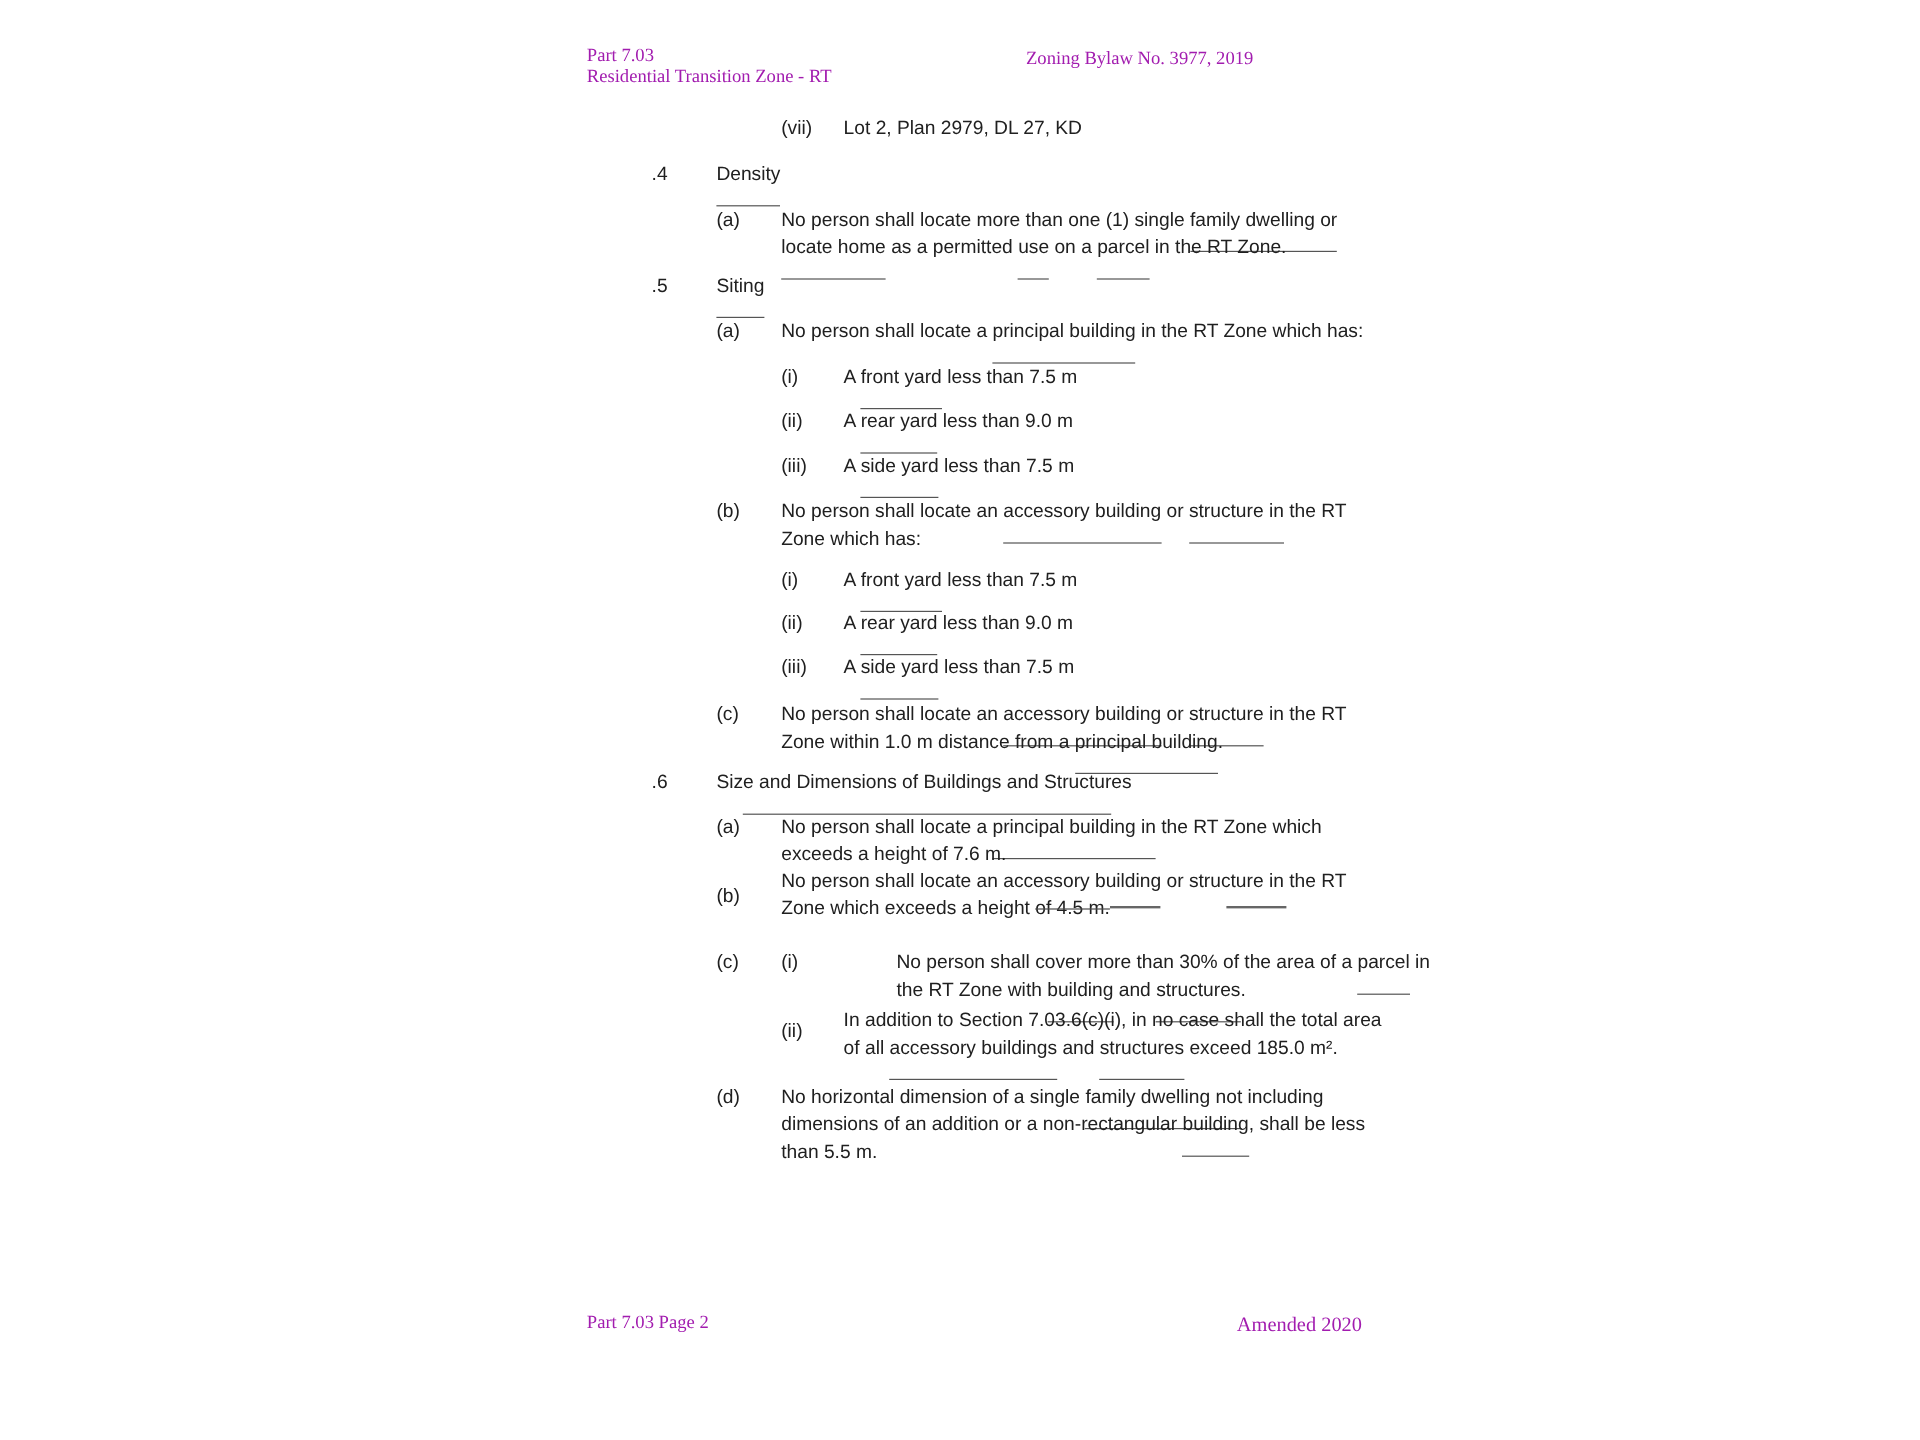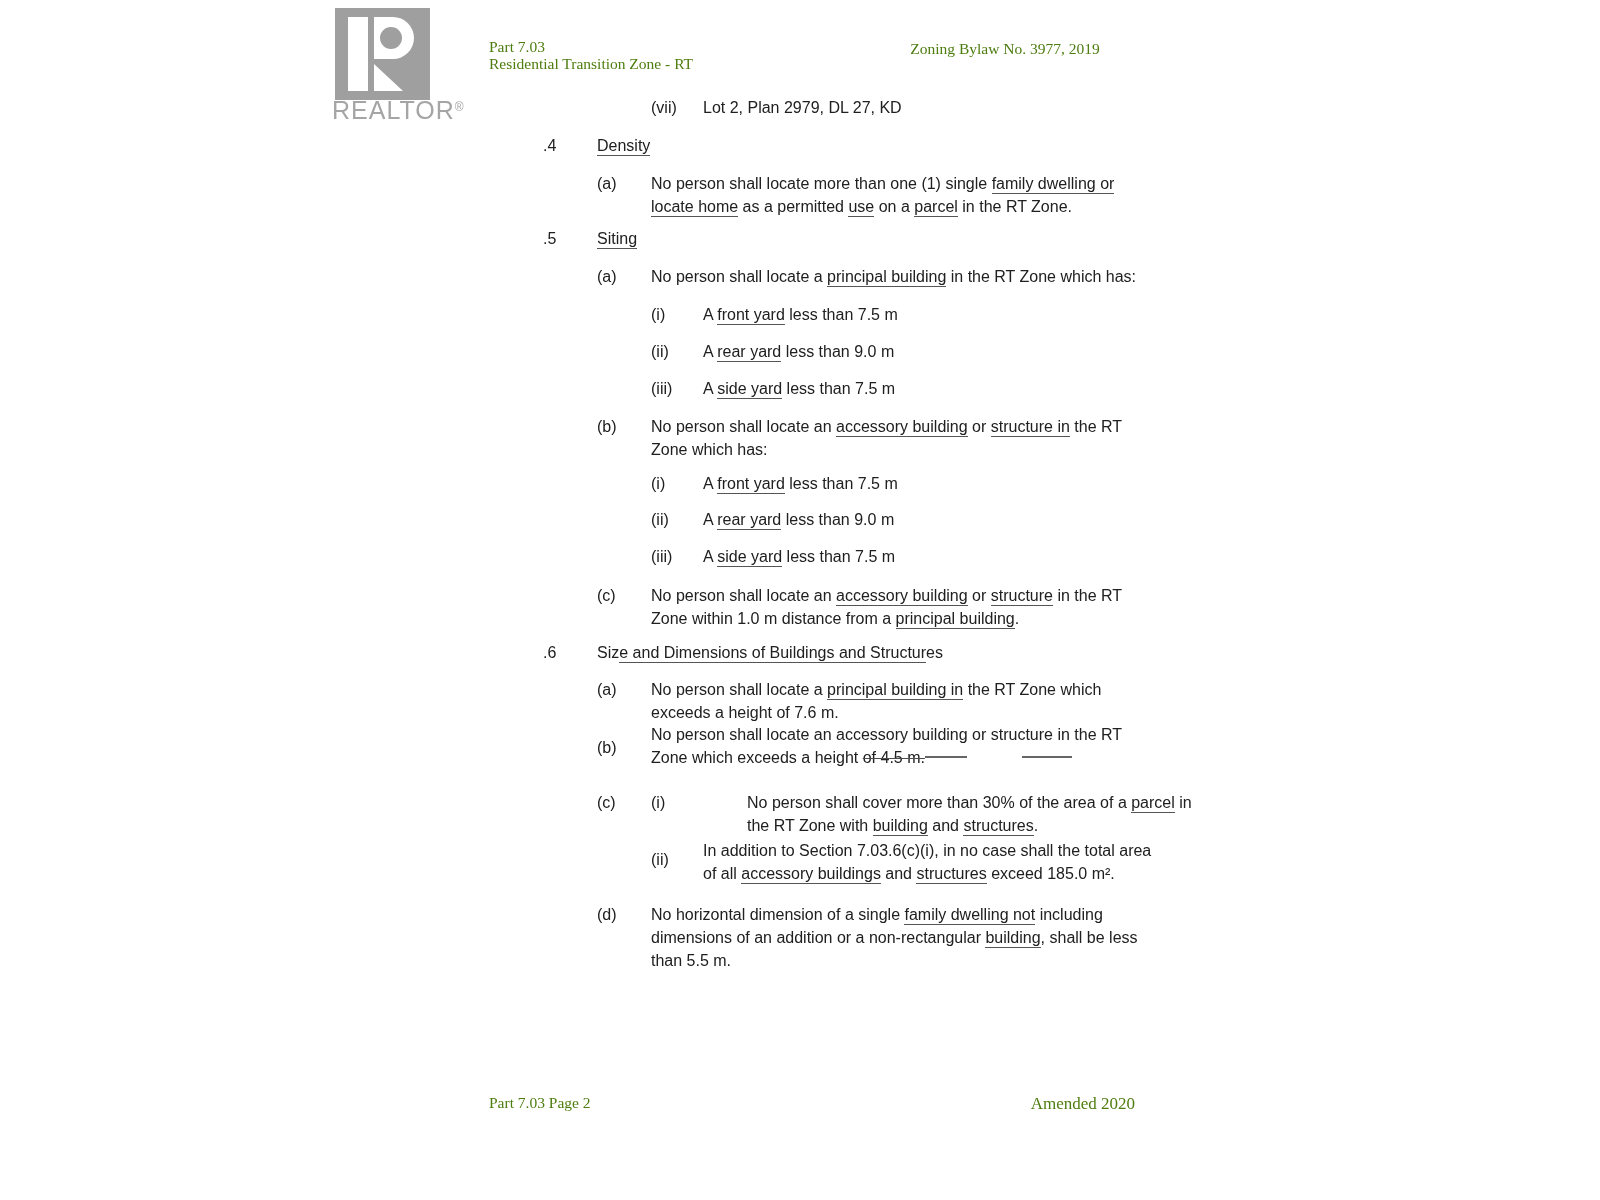--- a/index.html
+++ b/index.html
@@ -16,59 +16,50 @@
   .logo{position:absolute;left:335px;top:8px;width:120px;}
   .logo svg{display:block;}
   .logo-word{
     position:absolute;left:-3px;top:88px;
     font-family:"Liberation Sans",sans-serif;
     font-size:25px;letter-spacing:1px;color:#a5a5a5;
     white-space:nowrap;
   }
   .logo-word sup{font-size:12px;vertical-align:8px;letter-spacing:0;}
   
-  .serif{font-family:"Liberation Serif",serif;color:#4d7c0f;}
+  .serif{font-family:"Liberation Serif",serif;color:#a21caf;}
   .header-left{position:absolute;left:489px;top:38px;font-size:15.5px;line-height:17px;}
-  .header-right{position:absolute;left:855px;top:40px;width:300px;text-align:center;font-size:15.5px;}
+  .header-right{position:absolute;left:855px;top:40px;width:300px;text-align:left;font-size:15.5px;}
   .footer-left{position:absolute;left:489px;top:1094px;font-size:15.5px;}
   .footer-right{position:absolute;left:835px;top:1094px;width:300px;text-align:right;font-size:17px;}
   
   #content{position:absolute;left:0;top:0;width:1600px;height:1088px;}
   .block{position:absolute;left:0;top:0;width:100%;}
   .lbl{
     position:absolute;top:0;
     font-size:16px;line-height:23px;color:#202020;
   }
   .txt{
     position:absolute;top:0;
     font-size:16px;line-height:23px;color:#202020;
     white-space:nowrap;
   }
-  .u{border-bottom:1.5px solid #555;padding-bottom:1px;}
+  .u{border-bottom:1.5px solid #555;padding-bottom:17px;}
   .s{text-decoration:line-through;text-decoration-color:#4d4d4d;}
   .rule{
     display:inline-block;height:1px;
     border-bottom:2px solid #666;
     transform:translateY(-5px);
   }
 </style>
 </head>
 <body>
 
 <div class="page">
 
-  <div class="logo">
-    <svg width="95" height="92" viewBox="0 0 95 92">
-      <rect x="0" y="0" width="95" height="92" fill="#9f9f9f"></rect>
-      <rect x="13" y="9" width="20" height="74" fill="#ffffff"></rect>
-      <path fill="#ffffff" fill-rule="evenodd" d="M39,9 L58,9 A21,21 0 0 1 58,51 L39,51 Z M56,19 A11,11 0 1 0 56,41 A11,11 0 1 0 56,19 Z"></path>
-      <path fill="#ffffff" d="M39,56 L68,83 L39,83 Z"></path>
-    </svg>
-    <div class="logo-word"><span>REALTOR</span><sup>®</sup></div>
-  </div>
 
   <div class="header-left serif">
     <div>Part 7.03</div>
     <div>Residential Transition Zone - RT</div>
   </div>
   <div class="header-right serif">Zoning Bylaw No. 3977, 2019</div>
 
   <div id="content">
       <div class="block" style="top: 96px;">
         <span class="lbl" style="left: 651px;">(vii)</span>

